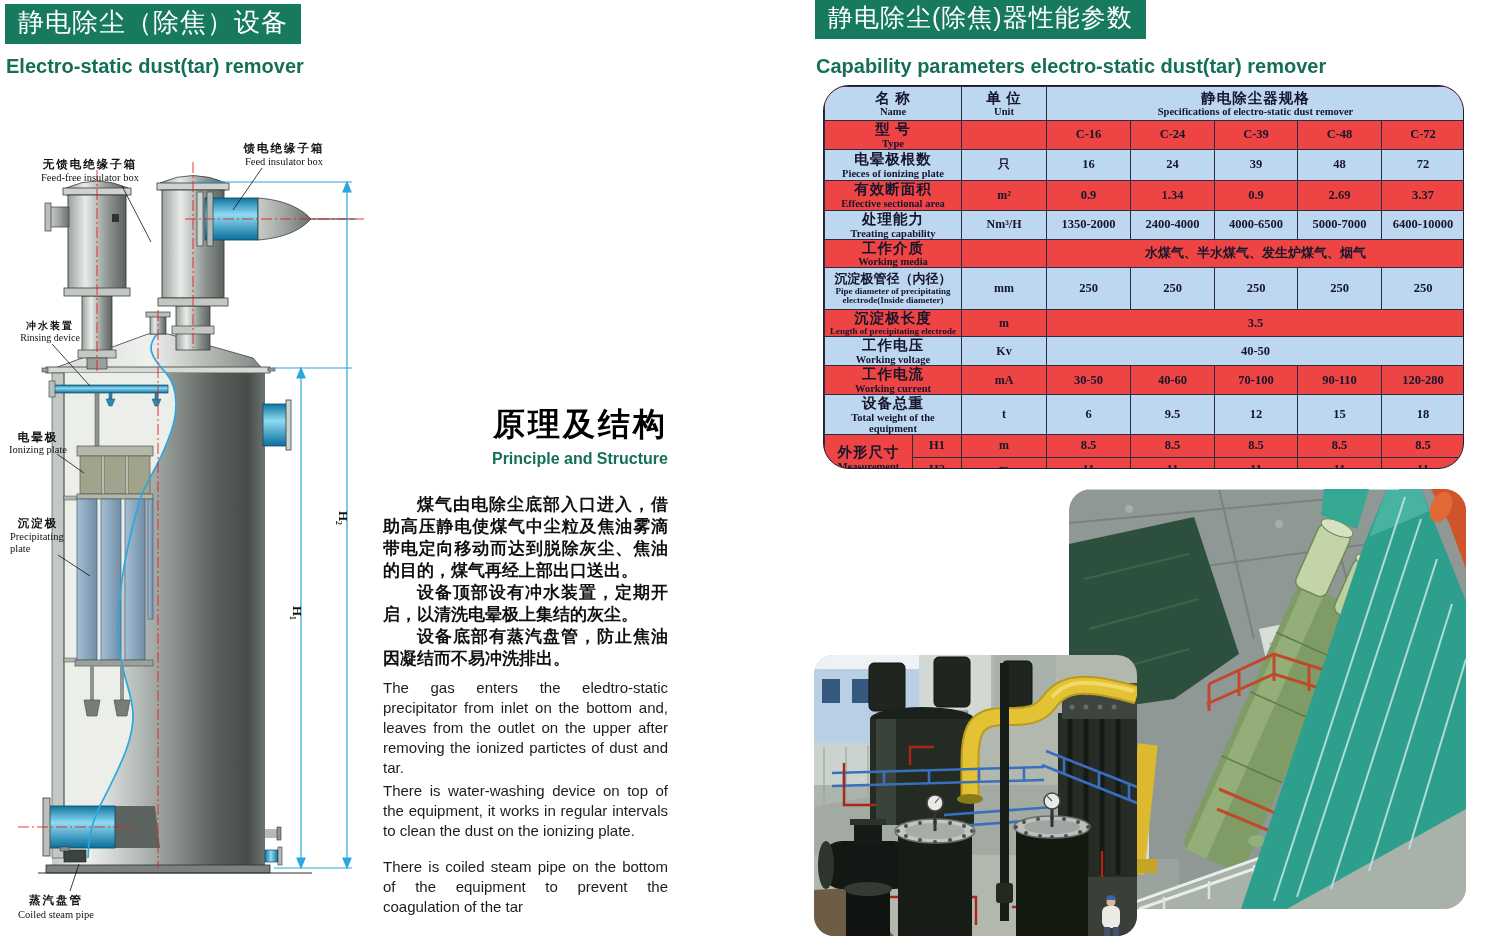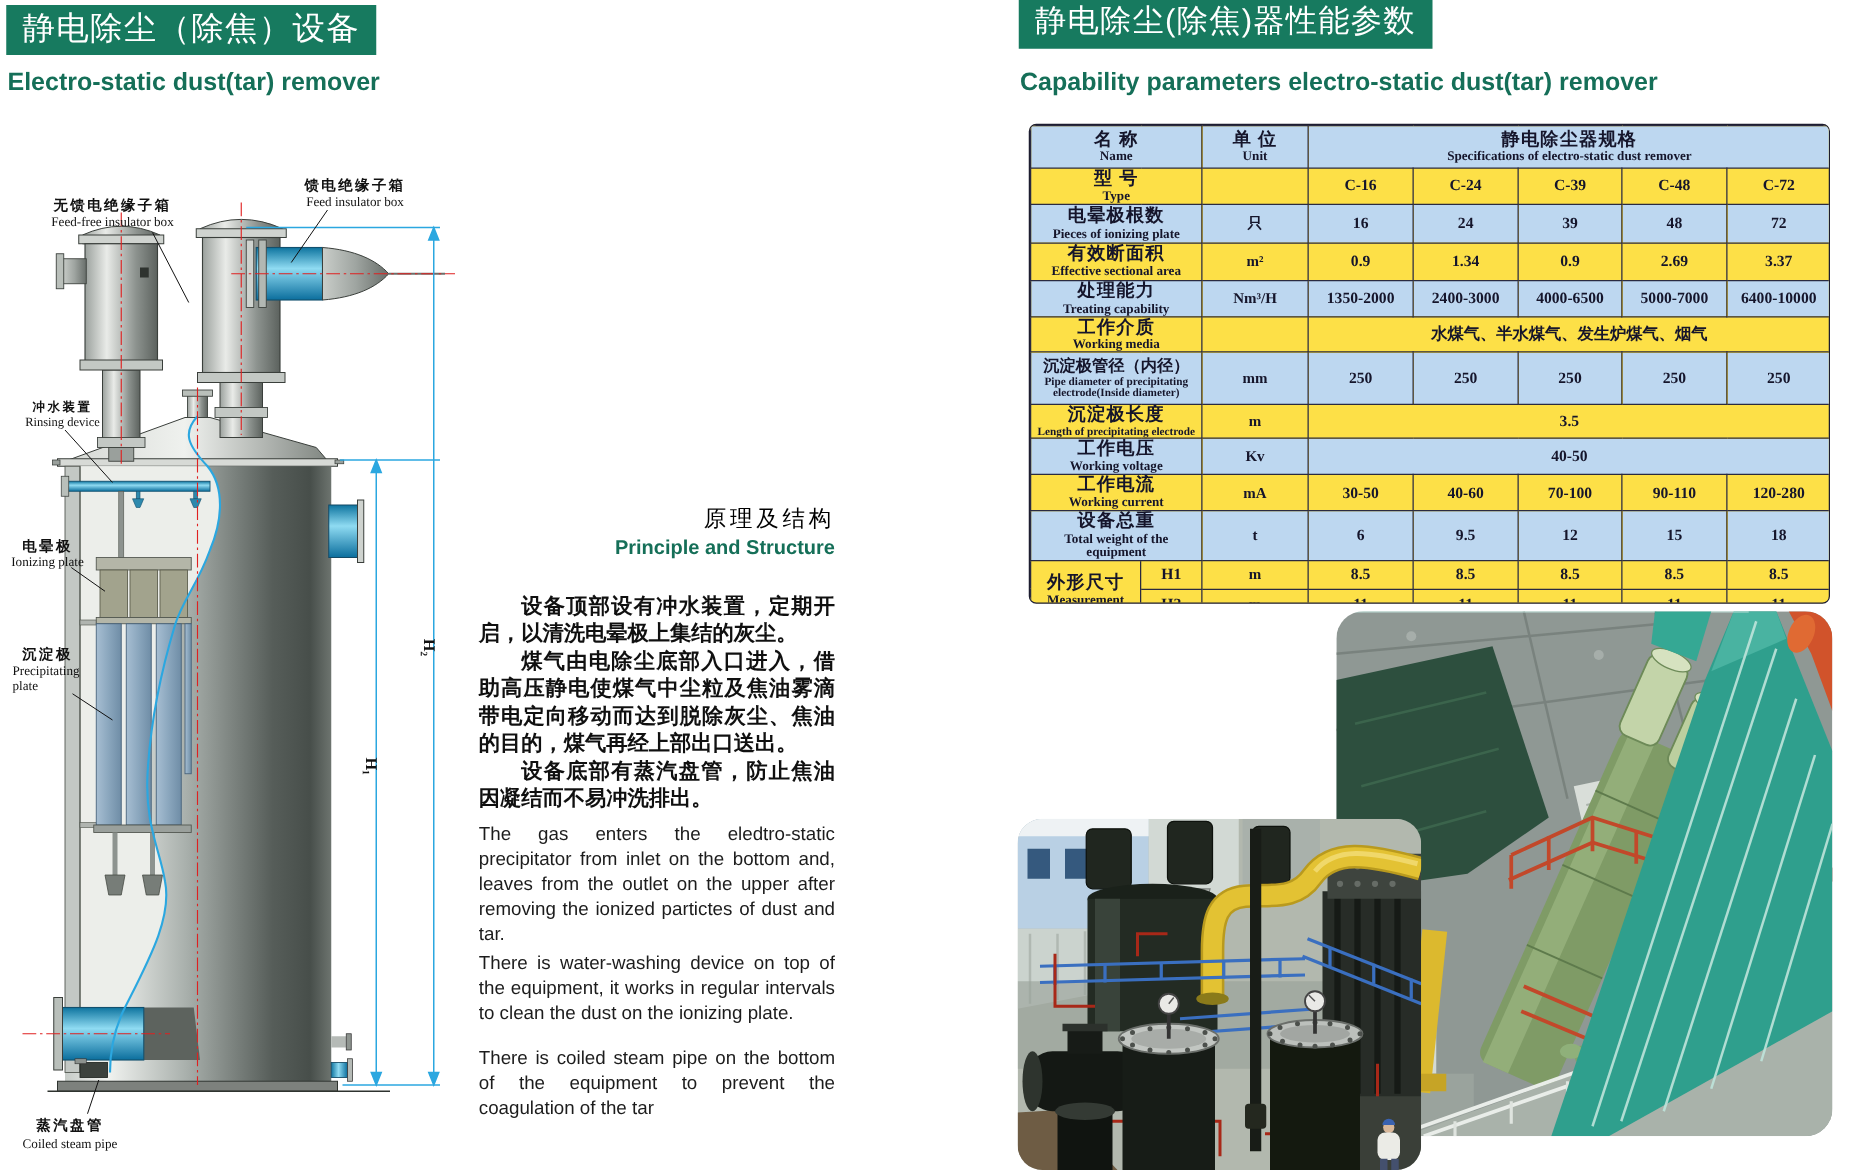--- a/index.html
+++ b/index.html
@@ -8,32 +8,32 @@
   .banner{position:absolute;background:#177a5f;color:#fff;font-weight:normal;
           padding:4px 13px 7px 13px;letter-spacing:1px;line-height:1.1;}
   .banner-left{left:5px;top:4px;font-size:26px;}
   .banner-right{left:815px;top:0;font-size:25px;}
   .subtitle{position:absolute;color:#156f58;font-weight:bold;font-size:20px;}
   .subtitle-left{left:6px;top:55px;}
   .subtitle-right{left:816px;top:55px;}
 
   
   .principle{position:absolute;left:383px;top:403px;width:285px;}
-  .p-title-zh{text-align:right;font-size:18px;font-weight:normal;color:#000;letter-spacing:3px;}
+  .p-title-zh{text-align:right;font-size:32px;font-weight:bold;color:#000;letter-spacing:3px;}
   .p-title-en{text-align:right;font-size:16px;font-weight:bold;color:#156f58;margin-top:3px;}
   .zh-paras{margin-top:26px;font-family:"Liberation Serif","DejaVu Serif",serif;
             font-size:17px;line-height:22px;font-weight:600;color:#101010;text-align:justify;}
   .zh-paras p{margin:0;text-indent:2em;}
   .en-paras{margin-top:8px;font-size:15px;line-height:20px;color:#1c1c1c;text-align:justify;}
   .en-paras p{margin:0 0 3px 0;}
   .en-paras p.gap{margin-top:16px;}
 
   
-  .spec-wrap{position:absolute;left:823px;top:99px;width:639px;height:382px;
-             border:1.6px solid #1d1d30;border-radius:6px;overflow:hidden;background:#fde047;}
+  .spec-wrap{position:absolute;left:823px;top:85px;width:639px;height:382px;
+             border:1.6px solid #1d1d30;border-radius:26px;overflow:hidden;background:#ef4444;}
   table.spec{border-collapse:collapse;table-layout:fixed;width:100%;height:100%;
              font-family:"Liberation Serif","DejaVu Serif",serif;color:#15152b;}
   table.spec td{border:1px solid #2a2a40;text-align:center;vertical-align:middle;
                 padding:0 2px;overflow:hidden;}
   table.spec tr.shade td{background:#bdd7f0;}
   .c-zh{font-size:14.5px;font-weight:bold;line-height:1.15;letter-spacing:1px;}
   .c-zh.small{font-size:13px;letter-spacing:0;}
   .c-en{font-size:10.5px;font-weight:bold;line-height:1.05;letter-spacing:0;}
   .c-en.tiny{font-size:9px;}
   .c-val{font-size:12.5px;font-weight:bold;}
@@ -167,21 +167,21 @@
               <div class="c-zh">处理能力</div>
               <div class="c-en">Treating capability</div>
             </td>
             <td>
               <div class="c-unit">Nm³/H</div>
             </td>
             <td>
               <div class="c-val">1350-2000</div>
             </td>
             <td>
-              <div class="c-val">2400-3000</div>
+              <div class="c-val">2400-4000</div>
             </td>
             <td>
               <div class="c-val">4000-6500</div>
             </td>
             <td>
               <div class="c-val">5000-7000</div>
             </td>
             <td>
               <div class="c-val">6400-10000</div>
             </td>
@@ -547,22 +547,22 @@
     <text class="lab-en" x="10" y="412">Precipitating</text>
     <text class="lab-en" x="10" y="424">plate</text>
     <text class="lab-zh" x="56" y="776" text-anchor="middle">蒸汽盘管</text>
     <text class="lab-en" x="56" y="790" text-anchor="middle">Coiled steam pipe</text>
   </svg>
 
   <div class="principle">
     <div class="p-title-zh">原理及结构</div>
     <div class="p-title-en">Principle and Structure</div>
     <div class="zh-paras">
+      <p>煤气由电除尘底部入口进入，借助高压静电使煤气中尘粒及焦油雾滴带电定向移动而达到脱除灰尘、焦油的目的，煤气再经上部出口送出。</p>
       <p>设备顶部设有冲水装置，定期开启，以清洗电晕极上集结的灰尘。</p>
-      <p>煤气由电除尘底部入口进入，借助高压静电使煤气中尘粒及焦油雾滴带电定向移动而达到脱除灰尘、焦油的目的，煤气再经上部出口送出。</p>
       <p>设备底部有蒸汽盘管，防止焦油因凝结而不易冲洗排出。</p>
     </div>
     <div class="en-paras">
       <p>The gas enters the eledtro-static precipitator from inlet on the bottom and, leaves from the outlet on the upper after removing the ionized partictes of dust and tar.</p>
       <p>There is water-washing device on top of the equipment, it works in regular intervals to clean the dust on the ionizing plate.</p>
       <p class="gap">There is coiled steam pipe on the bottom of the equipment to prevent the coagulation of the tar</p>
     </div>
   </div>
 
   <div class="photo photo-right">

